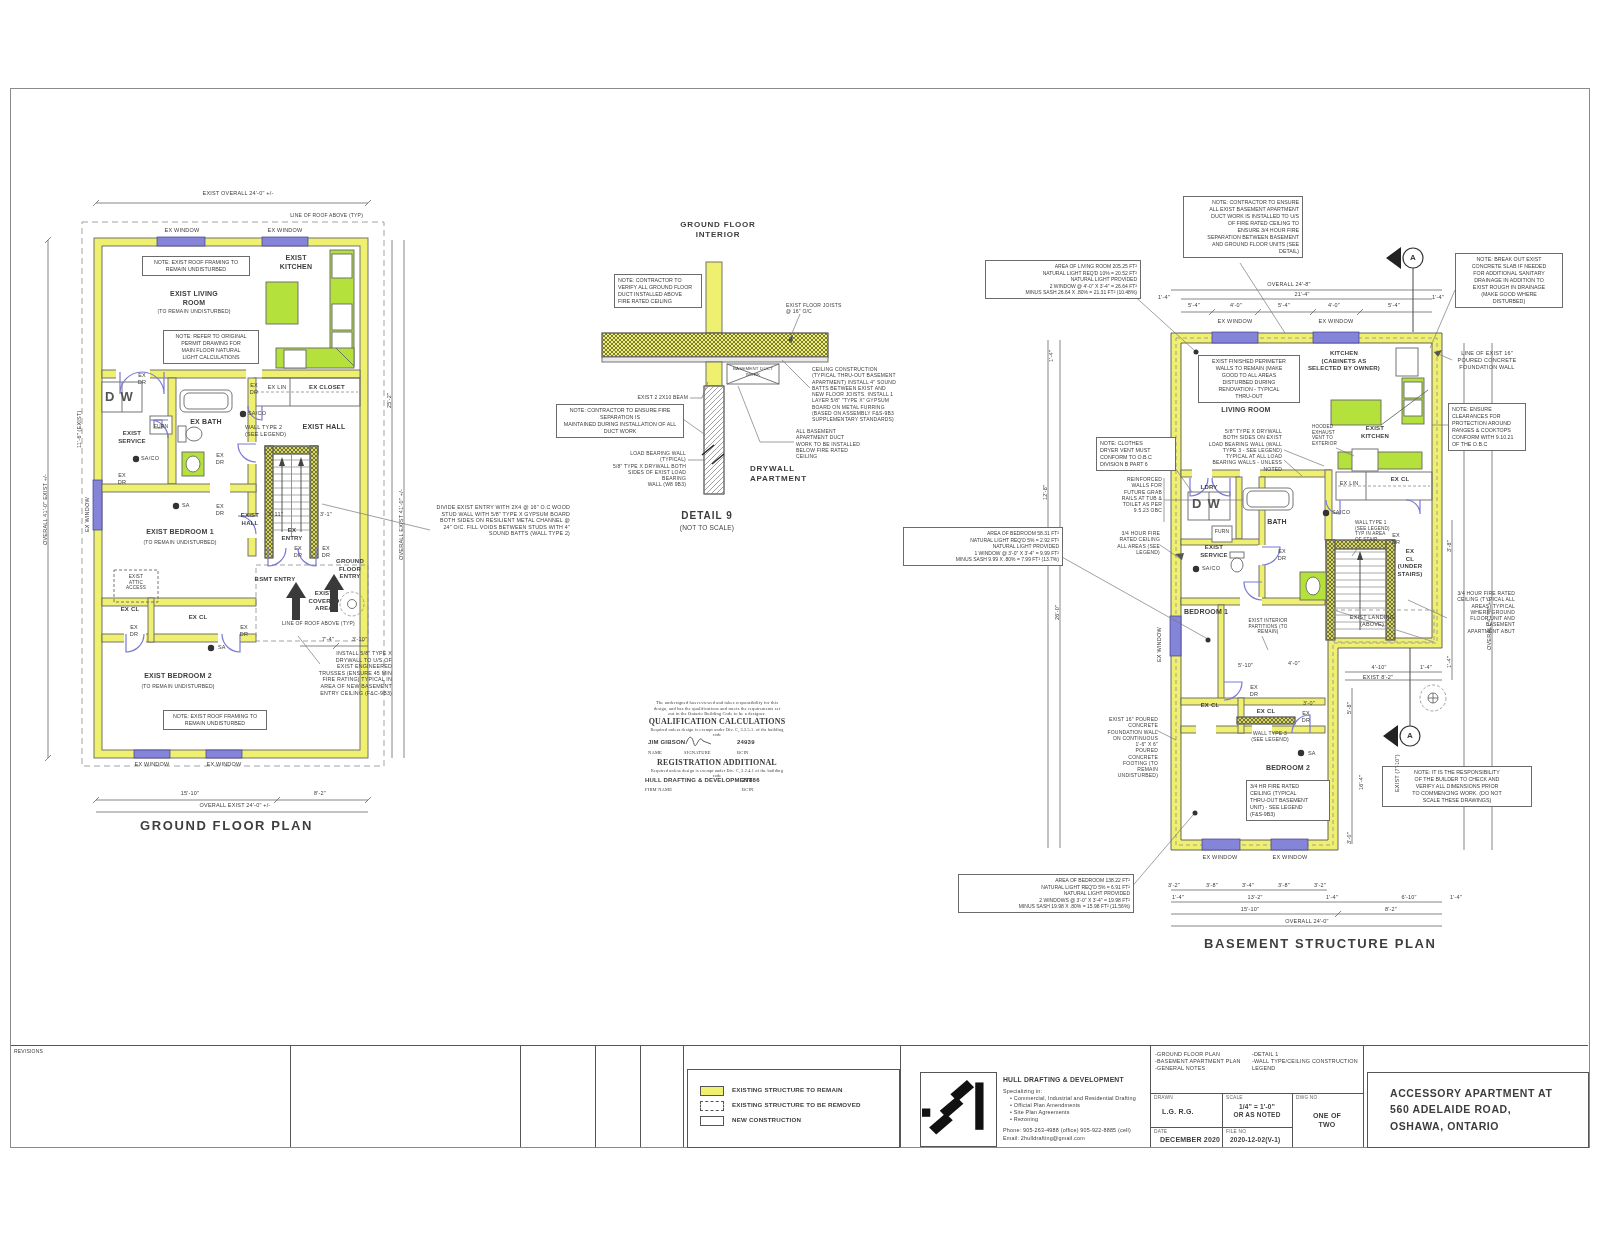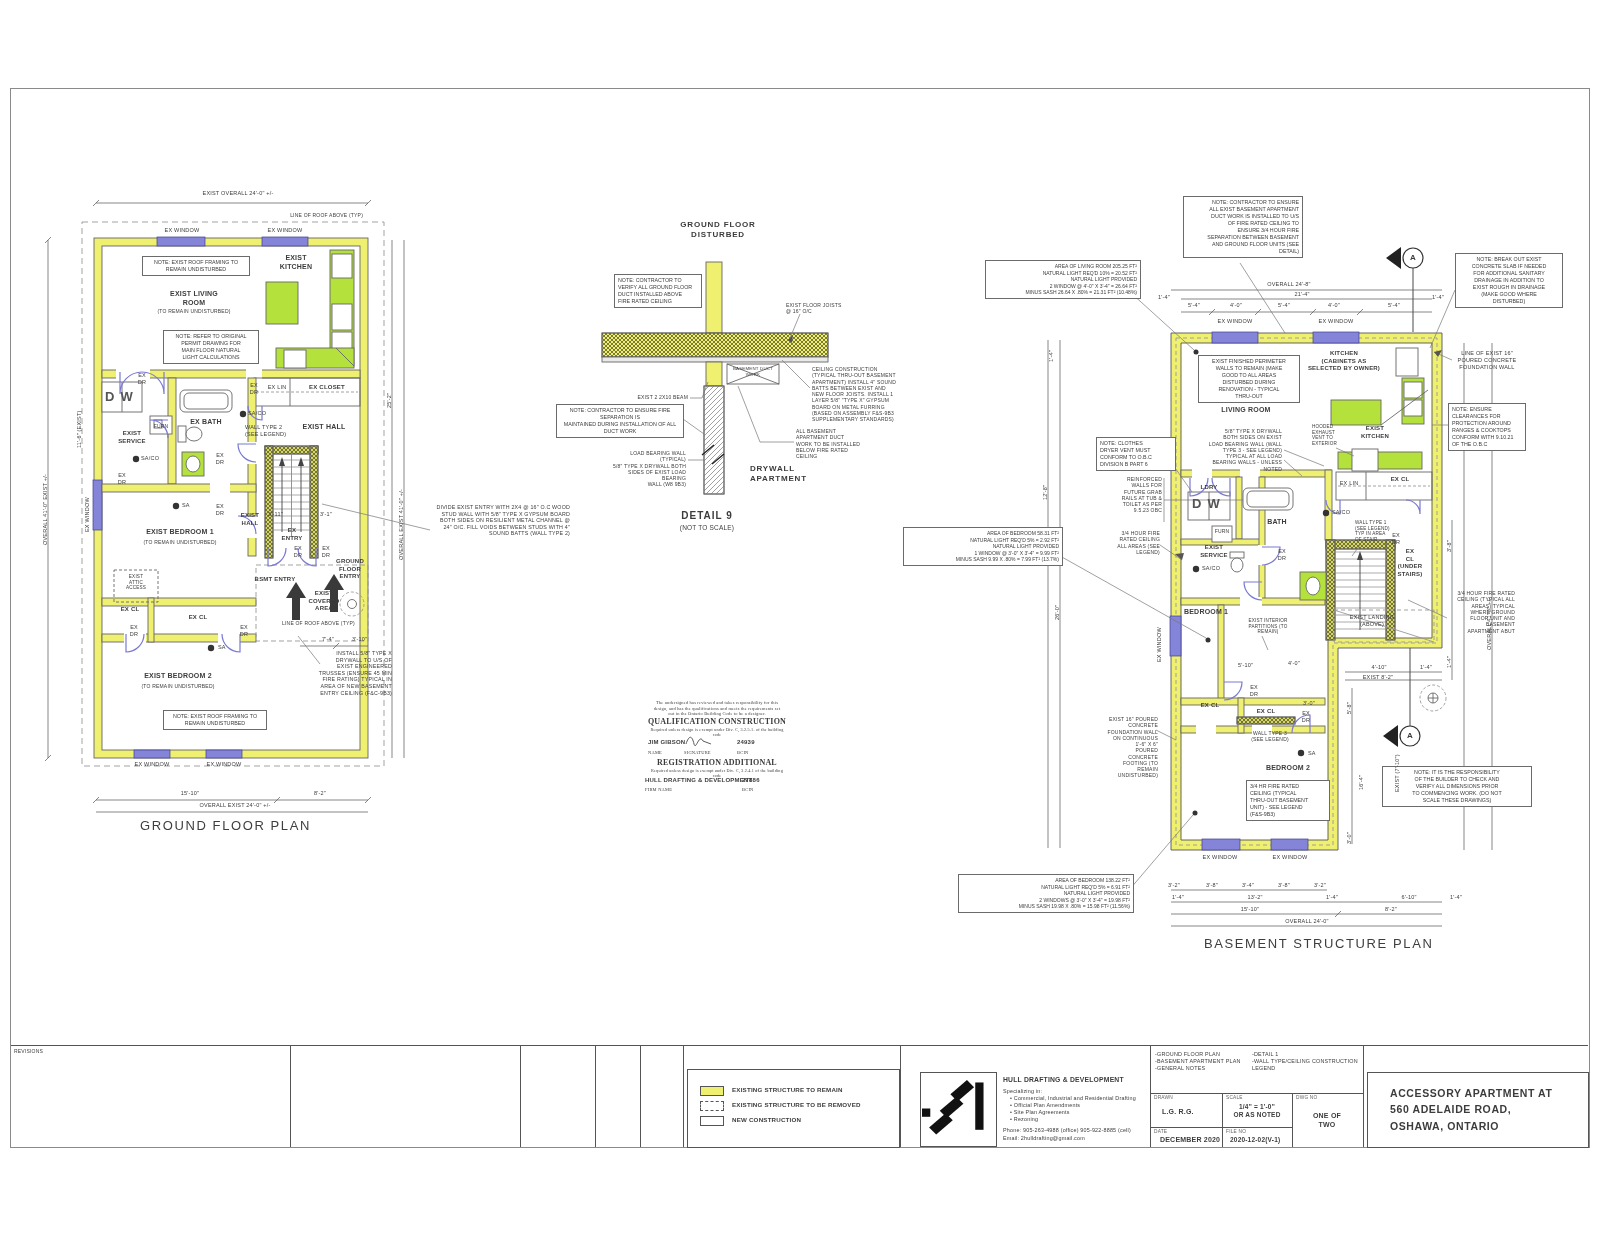--- a/index.html
+++ b/index.html
@@ -7,21 +7,21 @@
         font-family:"Liberation Sans",sans-serif;color:#3c3c3c;}
   .frame{position:absolute;border:1px solid #8a8a8a;}
   svg.linework{position:absolute;left:0;top:0;pointer-events:none;}
   .lbl{position:absolute;font-size:6px;line-height:1.25;color:#3c3c3c;white-space:pre-line;letter-spacing:.2px;}
   .c{text-align:center}.r{text-align:right}.b{font-weight:bold}
   .s5{font-size:5px}.s55{font-size:5.5px}.s45{font-size:4.6px}.s7{font-size:7px}.s8{font-size:8px}
   .note{position:absolute;border:1px solid #6b6b6b;background:#fff;padding:2px 3px;font-size:5.3px;
         line-height:1.32;color:#3c3c3c;white-space:pre-line;text-align:center;}
   .vert{transform-origin:0 0;transform:rotate(-90deg);white-space:nowrap;}
   .dim{font-size:5.5px;color:#3c3c3c;}
-  .ptitle{position:absolute;font-weight:normal;font-size:13px;letter-spacing:1.6px;color:#3e3e3e;white-space:nowrap;}
+  .ptitle{position:absolute;font-weight:bold;font-size:13px;letter-spacing:1.6px;color:#3e3e3e;white-space:nowrap;}
   .dwbig{font-size:13px;font-weight:bold;letter-spacing:6px;color:#555;}
   .serif{font-family:"Liberation Serif",serif;}
   .tbv{position:absolute;width:0;border-left:1px solid #555;}
   .tbh{position:absolute;height:0;border-top:1px solid #555;}
   .box{position:absolute;border:1px solid #555;background:#fff;}
   .sw{position:absolute;width:22px;height:8px;}
 </style>
 </head>
 <body>
 
@@ -394,21 +394,21 @@
   <div class="lbl dim c" style="left:185px;top:802px;width:100px;">OVERALL EXIST 24'-0" +/-</div>
   <div class="ptitle" style="left:140px;top:818px;">GROUND FLOOR PLAN</div>
   <div class="lbl dim vert" style="left:42px;top:545px;">OVERALL 41'-0" EXIST +/-</div>
   <div class="lbl dim vert" style="left:76px;top:448px;">11'-6" (EXIST)</div>
   <div class="lbl dim vert" style="left:386px;top:408px;">25'-2"</div>
   <div class="lbl dim vert" style="left:398px;top:560px;">OVERALL EXIST 41'-0" +/-</div>
   <div class="lbl r" style="left:430px;top:504px;width:140px;font-size:5.3px;">DIVIDE EXIST ENTRY WITH 2X4 @ 16" O.C WOOD STUD WALL WITH 5/8" TYPE X GYPSUM BOARD BOTH SIDES ON RESILIENT METAL CHANNEL @ 24" O/C. FILL VOIDS BETWEEN STUDS WITH 4" SOUND BATTS (WALL TYPE 2)</div>
   <div class="lbl r" style="left:318px;top:650px;width:74px;font-size:5.3px;">INSTALL 5/8" TYPE X DRYWALL TO U/S OF EXIST ENGINEERED TRUSSES (ENSURE 45 MIN FIRE RATING) TYPICAL IN AREA OF NEW BASEMENT ENTRY CEILING (F&amp;C-9B3)</div>
 
   <div class="lbl b s8 c" style="left:668px;top:220px;width:100px;letter-spacing:.8px;">GROUND FLOOR
-DISTURBED</div>
+INTERIOR</div>
   <div class="note" style="left:614px;top:274px;width:80px;text-align:left;">NOTE: CONTRACTOR TO
 VERIFY ALL GROUND FLOOR
 DUCT INSTALLED ABOVE
 FIRE RATED CEILING</div>
   <div class="lbl s5" style="left:786px;top:302px;width:60px;">EXIST FLOOR JOISTS
 @ 16" O/C</div>
   <div class="lbl s5 r" style="left:632px;top:394px;width:56px;">EXIST 2 2X10 BEAM</div>
   <div class="lbl c" style="left:728px;top:366px;width:50px;font-size:4.4px;">BASEMENT DUCT
 WORK</div>
   <div class="lbl s5" style="left:812px;top:366px;width:86px;">CEILING CONSTRUCTION (TYPICAL THRU-OUT BASEMENT APARTMENT) INSTALL 4" SOUND BATTS BETWEEN EXIST AND NEW FLOOR JOISTS. INSTALL 1 LAYER 5/8" "TYPE X" GYPSUM BOARD ON METAL FURRING (BASED ON ASSEMBLY F&amp;S-9B3 SUPPLEMENTARY STANDARDS)</div>
@@ -422,21 +422,21 @@
   <div class="lbl s5 r" style="left:606px;top:450px;width:80px;">LOAD BEARING WALL (TYPICAL)
 5/8" TYPE X DRYWALL BOTH
 SIDES OF EXIST LOAD BEARING
 WALL (W8 9B3)</div>
   <div class="lbl b s8" style="left:750px;top:464px;letter-spacing:.8px;">DRYWALL
 APARTMENT</div>
   <div class="lbl b c" style="left:672px;top:510px;width:70px;font-size:10px;letter-spacing:1px;">DETAIL 9</div>
   <div class="lbl c" style="left:668px;top:524px;width:78px;font-size:6.5px;">(NOT TO SCALE)</div>
 
   <div class="lbl serif c" style="left:652px;top:700px;width:130px;font-size:4.4px;">The undersigned has reviewed and takes responsibility for this design, and has the qualifications and meets the requirements set out in the Ontario Building Code to be a designer.</div>
-  <div class="lbl serif b c" style="left:642px;top:717px;width:150px;font-size:8px;">QUALIFICATION CONSTRUCTION</div>
+  <div class="lbl serif b c" style="left:642px;top:717px;width:150px;font-size:8px;">QUALIFICATION CALCULATIONS</div>
   <div class="lbl serif c" style="left:647px;top:727px;width:140px;font-size:4.2px;">Required unless design is exempt under Div. C, 3.2.5.1. of the building code</div>
   <div class="lbl b" style="left:648px;top:739px;font-size:6px;">JIM GIBSON</div>
   <div class="lbl b" style="left:737px;top:739px;font-size:6px;">24939</div>
   <div class="lbl serif" style="left:648px;top:750px;font-size:4.5px;">NAME</div>
   <div class="lbl serif" style="left:684px;top:750px;font-size:4.5px;">SIGNATURE</div>
   <div class="lbl serif" style="left:737px;top:750px;font-size:4.5px;">BCIN</div>
   <div class="lbl serif b c" style="left:642px;top:758px;width:150px;font-size:8px;">REGISTRATION ADDITIONAL</div>
   <div class="lbl serif c" style="left:647px;top:768px;width:140px;font-size:4.2px;">Required unless design is exempt under Div. C, 3.2.4.1 of the building code</div>
   <div class="lbl b" style="left:645px;top:777px;font-size:6px;">HULL DRAFTING &amp; DEVELOPMENT</div>
   <div class="lbl b" style="left:742px;top:777px;font-size:6px;">27886</div>

